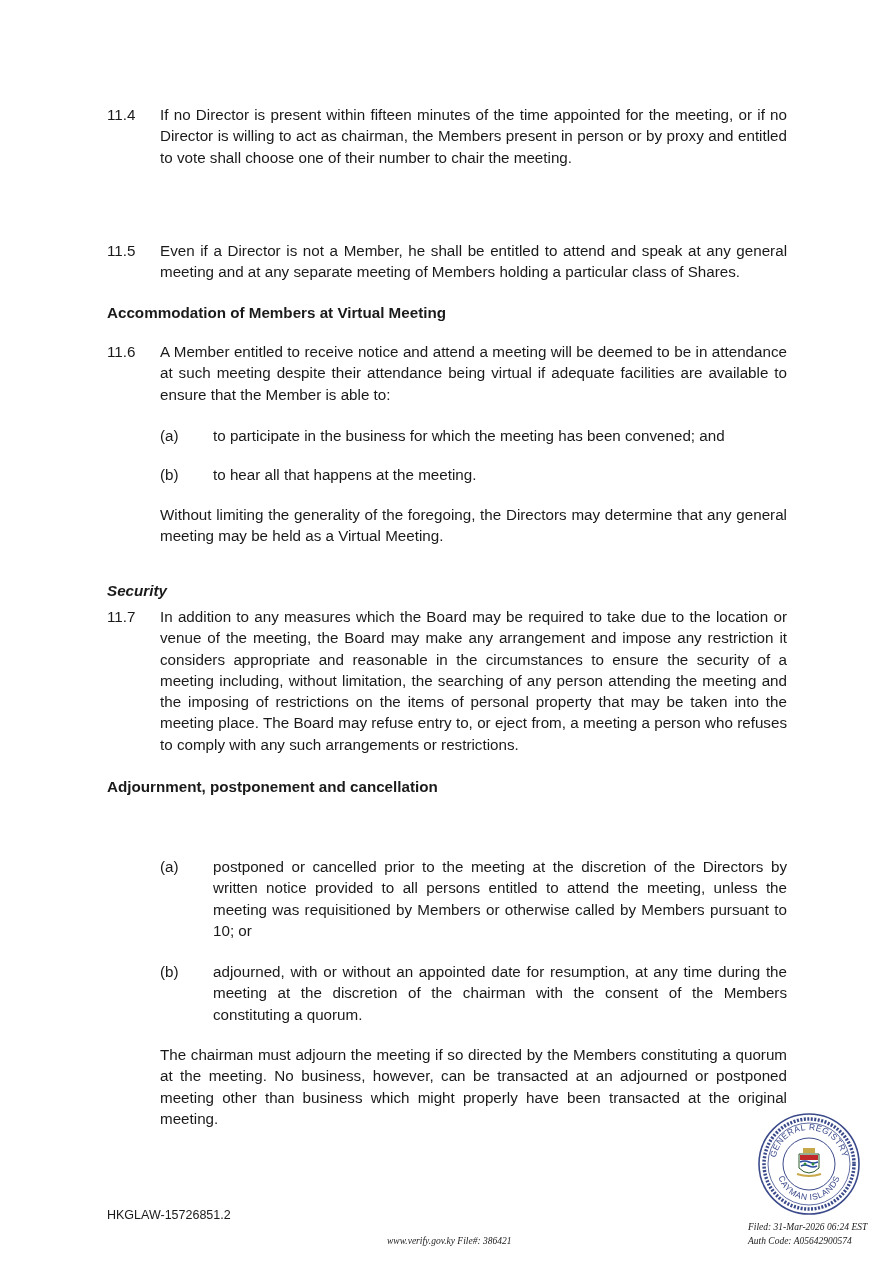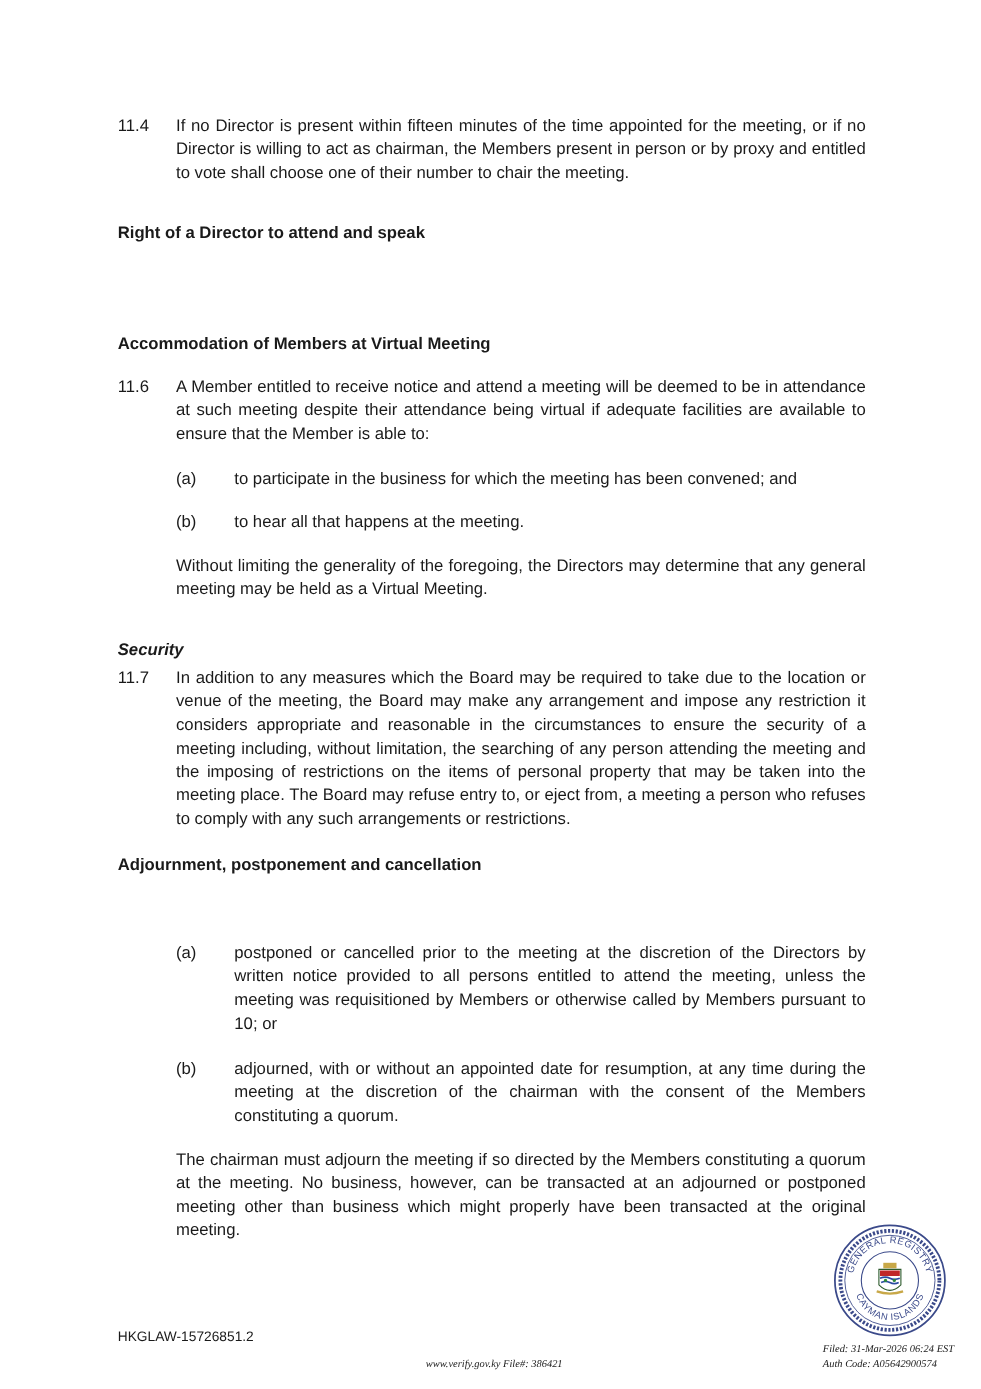--- a/index.html
+++ b/index.html
@@ -22,22 +22,25 @@
 </head>
 <body>
 
 <div class="page">
 
   <div class="para" style="top:104px;">
     <span class="num">11.4</span>
     <div class="body">If no Director is present within fifteen minutes of the time appointed for the meeting, or if no Director is willing to act as chairman, the Members present in person or by proxy and entitled to vote shall choose one of their number to chair the meeting.</div>
   </div>
 
-  <div class="heading" style="top:201px;">Right of a Director to attend and speak</div>
 
+  <div class="para" style="top:240px;">
+    <span class="num">11.5</span>
+    <div class="body">Even if a Director is not a Member, he shall be entitled to attend and speak at any general meeting and at any separate meeting of Members holding a particular class of Shares.</div>
+  </div>
 
   <div class="heading" style="top:302px;">Accommodation of Members at Virtual Meeting</div>
 
   <div class="para" style="top:341px;">
     <span class="num">11.6</span>
     <div class="body">A Member entitled to receive notice and attend a meeting will be deemed to be in attendance at such meeting despite their attendance being virtual if adequate facilities are available to ensure that the Member is able to:</div>
   </div>
 
   <div class="sub" style="top:425px;">
     <span class="lbl">(a)</span>

